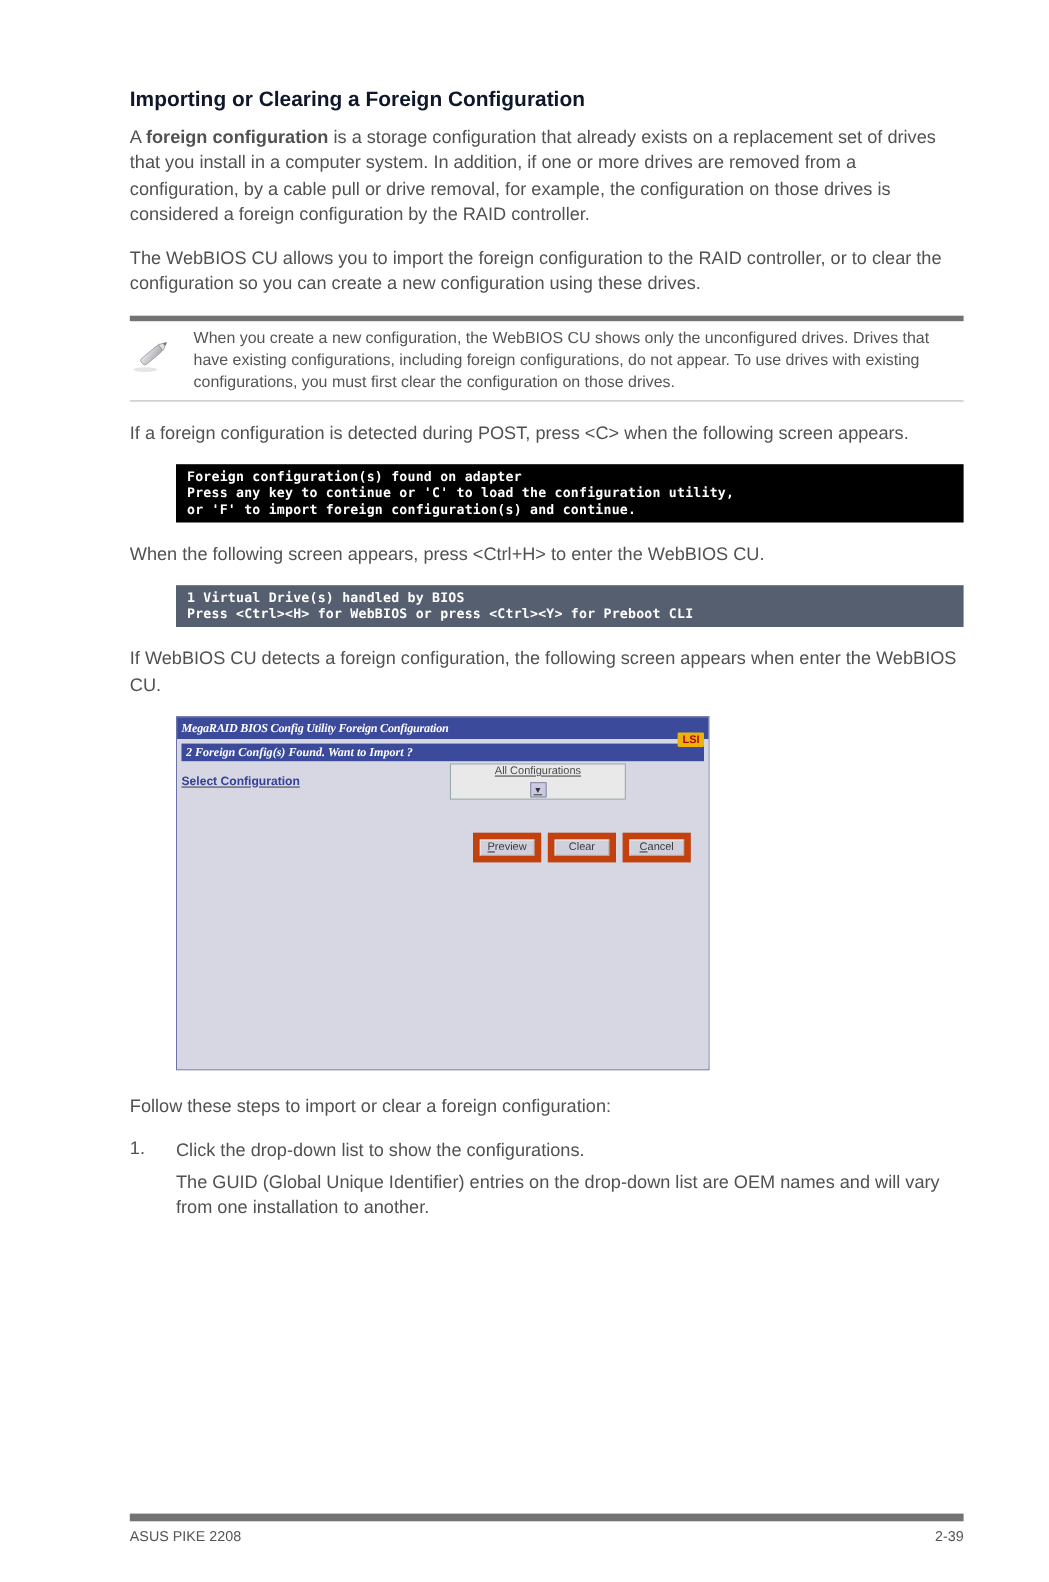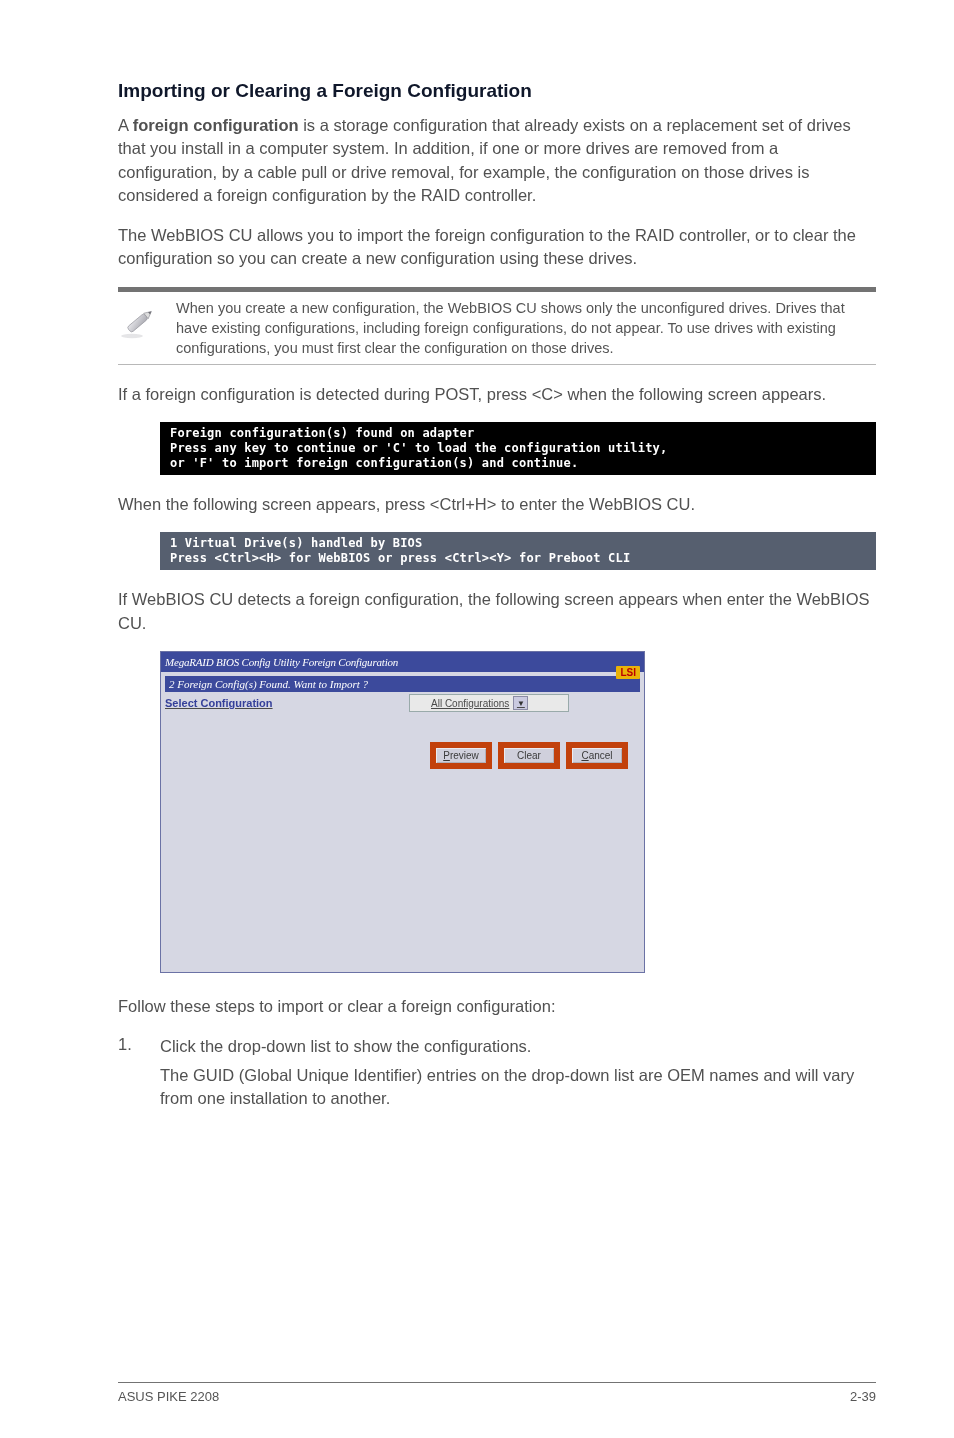--- a/index.html
+++ b/index.html
@@ -75,21 +75,21 @@
     background: #3c4a9c;
     display: flex;
     justify-content: space-between;
     align-items: center;
     padding: 2px 4px;
     height: 20px;
   }
   .dialog-titlebar .dtitle {
     color: #fff;
     font-family: Georgia, serif;
-    font-weight: normal;
+    font-weight: bold;
     font-size: 11px;
     font-style: italic;
     letter-spacing: -0.2px;
   }
   .dialog-titlebar .logo {
     background: #eab308;
     color: #b00;
     font-size: 10px;
     font-weight: bold;
     padding: 1px 4px;
@@ -99,21 +99,21 @@
   }
   .dialog-body {
     background: #d6d7e3;
     min-height: 300px;
     padding: 4px;
   }
   .found-bar {
     background: #3c4a9c;
     color: #fff;
     font-family: Georgia, serif;
-    font-weight: normal;
+    font-weight: bold;
     font-style: italic;
     font-size: 11px;
     padding: 2px 4px;
     margin-bottom: 2px;
   }
   .config-row {
     display: flex;
     align-items: center;
     gap: 4px;
     margin-bottom: 30px;
@@ -122,26 +122,27 @@
   .config-label {
     color: #35409a;
     font-size: 11px;
     font-weight: bold;
     flex: 0 0 240px;
   }
   .config-select {
     background: #e9e9e9;
     border: 1px solid #9aa;
     font-size: 10px;
-    padding: 1px 21px;
+    padding: 1px 3px;
     display: flex;
     align-items: center;
     gap: 4px;
     width: 160px;
-    justify-content: flex-start;
+    justify-content: space-between;
+    flex-direction: column;
   }
   .config-select .sel-arrow {
     background: #cacae0;
     border: 1px solid #8b8ba5;
     width: 15px;
     height: 14px;
     display: flex;
     align-items: center;
     justify-content: center;
     font-size: 8px;
@@ -182,21 +183,21 @@
     font-size: 16.5px;
     line-height: 1.42;
     color: #515151;
   }
   ol.steps .step-body p { margin-bottom: 6px; }
   .footer {
     position: absolute;
     bottom: 34px;
     left: 118px;
     right: 78px;
-    border-top: 1px solid #737373;
+    border-top: 7px solid #737373;
     padding-top: 6px;
     display: flex;
     justify-content: space-between;
     font-size: 13px;
     color: #555;
   }
   .pencil-svg { display: block; }
   b { font-weight: bold; }
 </style>
 </head>

